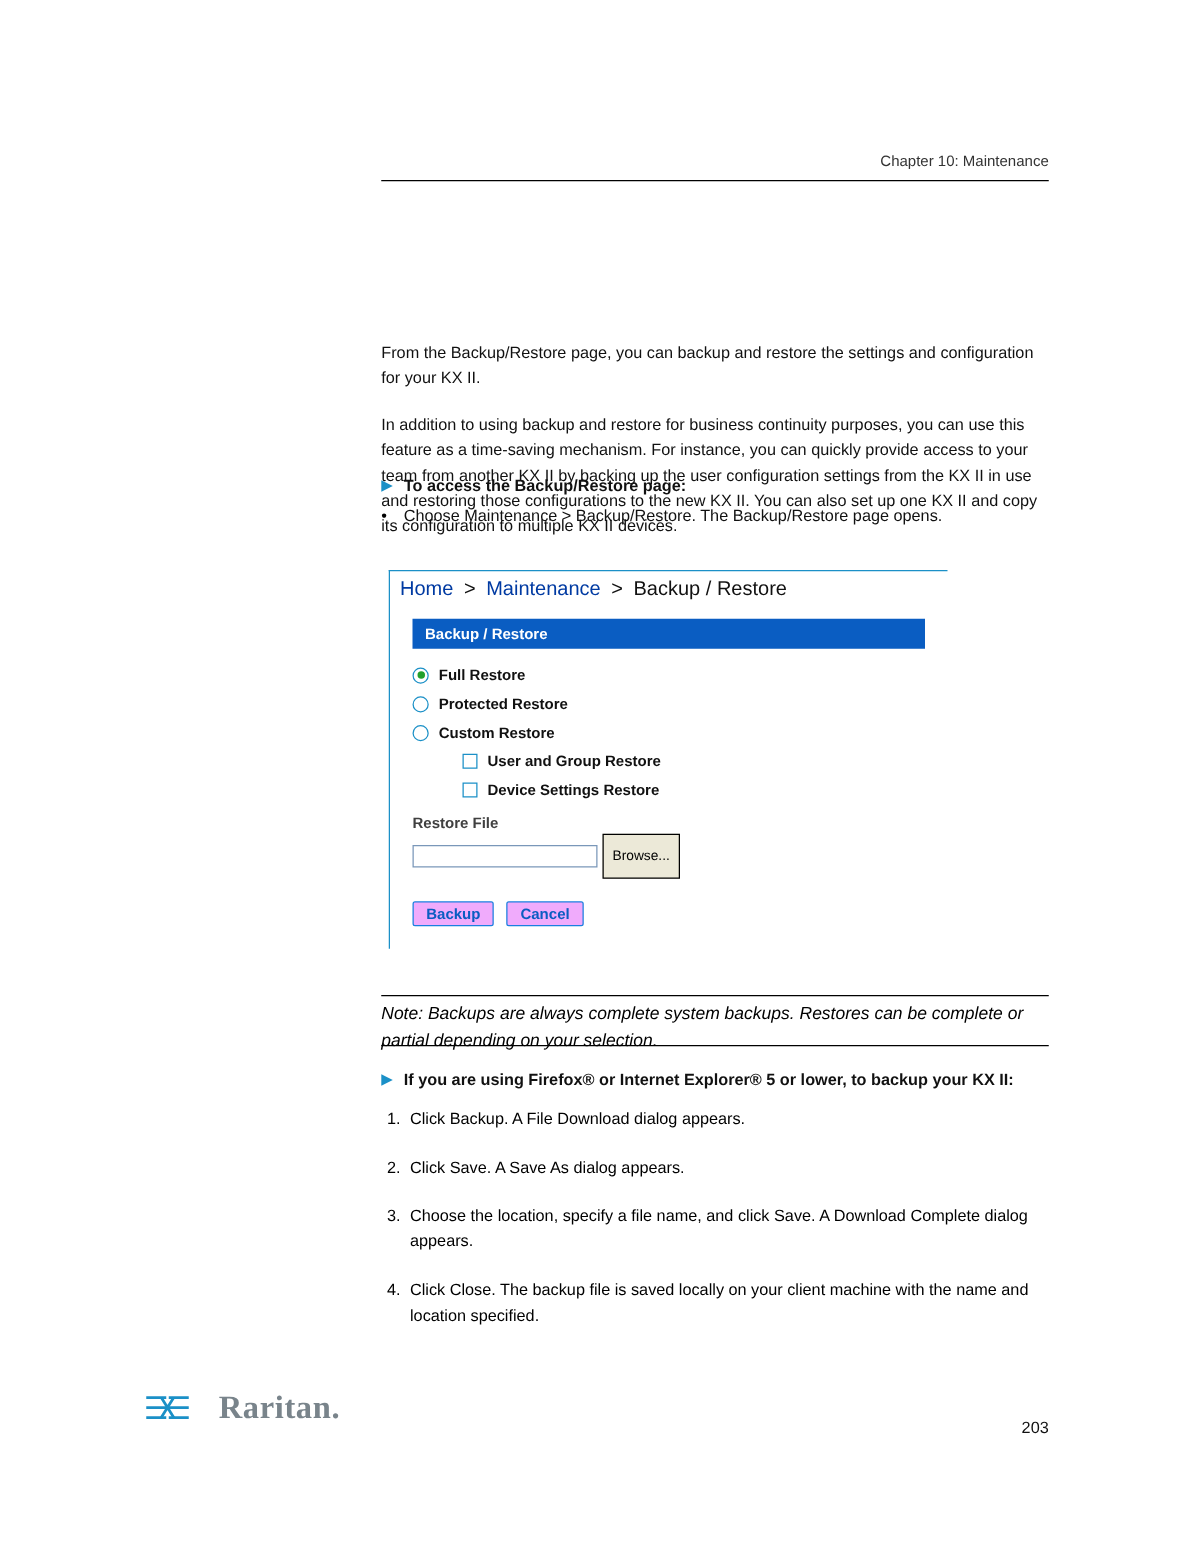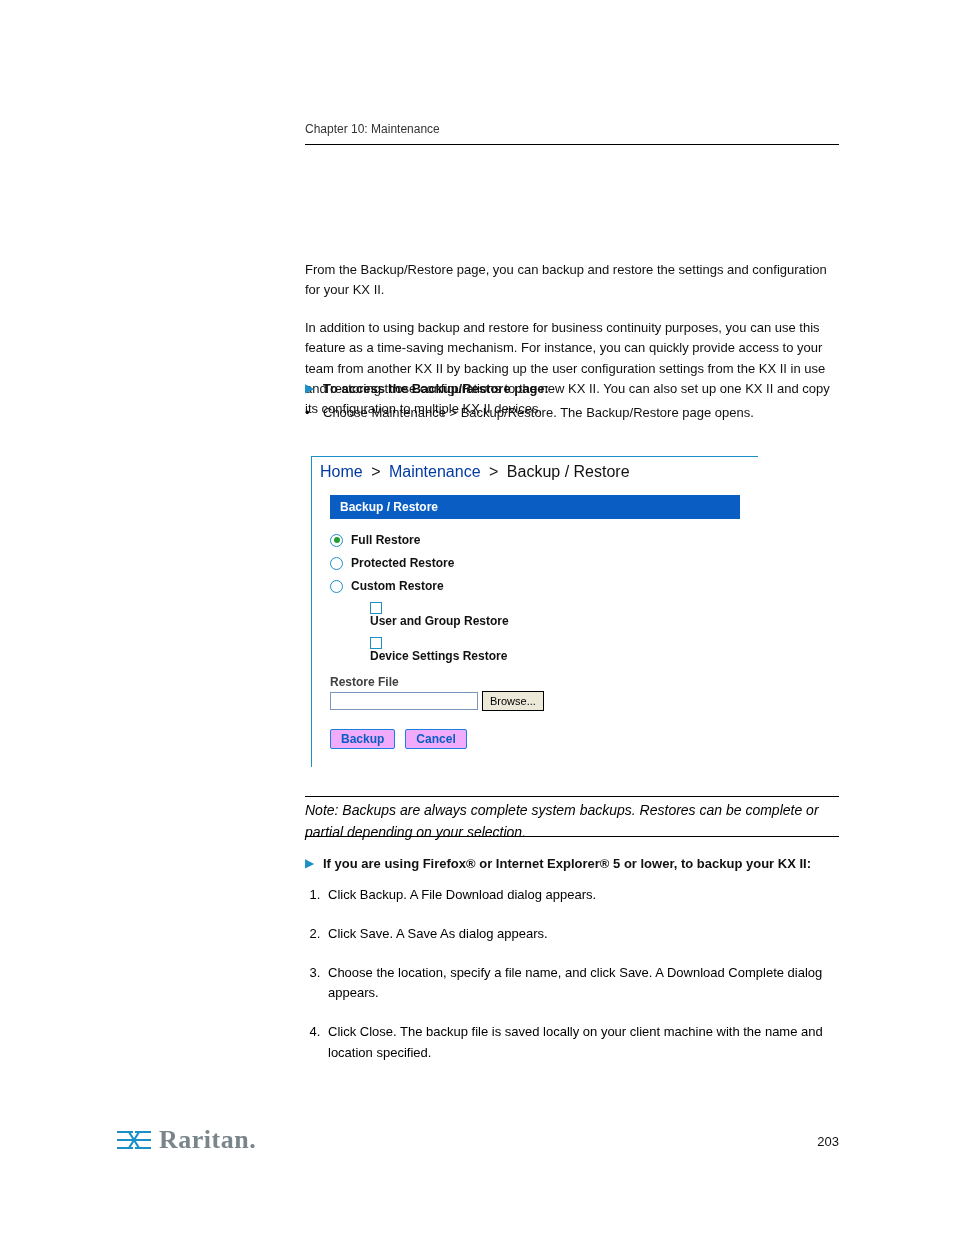--- a/index.html
+++ b/index.html
@@ -18,33 +18,33 @@
   }
   .header-area {
     position: absolute;
     left: 305px;
     right: 115px;
     top: 122px;
   }
   .chapter-line {
     font-size: 12px;
     color: #333;
-    text-align: left;
+    text-align: right;
     margin-bottom: 8px;
   }
   .hr {
     border: none;
     border-top: 1px solid #000;
     margin: 0;
   }
   .body-text {
     position: absolute;
     left: 305px;
     right: 115px;
-    top: 260px;
+    top: 272px;
     font-size: 13px;
     line-height: 1.55;
     color: #111;
   }
   .body-text p {
     margin: 0 0 18px 0;
   }
   .instr-block {
     position: absolute;
     left: 305px;
@@ -136,22 +136,22 @@
     background: #22a02d;
     border-radius: 50%;
   }
   .opt-label {
     font-size: 12px;
     font-weight: bold;
     color: #111;
   }
   .sub-row {
     display: flex;
+    align-items: center;
     margin: 0 0 9px 40px;
-    flex-direction: column;
   }
   .chk {
     width: 12px; height: 12px;
     border: 1.5px solid #1b90c7;
     margin-right: 8px;
     flex: 0 0 12px;
     box-sizing: border-box;
     background: #fff;
   }
   .field-label {
@@ -166,21 +166,21 @@
     margin: 0 18px 18px 18px;
   }
   .file-input {
     width: 148px;
     height: 18px;
     border: 1px solid #7a97b9;
     background: #fff;
     box-sizing: border-box;
   }
   .browse-btn {
-    height: 20px;
+    height: 36px;
     border: 1px solid #000;
     background: #ece9d8;
     font-family: Tahoma, Arial, sans-serif;
     font-size: 11px;
     padding: 0 7px;
     margin-left: 4px;
     color: #000;
     display: inline-flex;
     align-items: center;
     box-sizing: border-box;
@@ -247,24 +247,24 @@
   }
   .num-list li {
     margin-bottom: 18px;
     padding-left: 4px;
   }
 
   
   .logo-wrap {
     position: absolute;
     left: 115px;
-    bottom: 80px;
-    display: flex;
-    align-items: center;
-    gap: 6px;
+    bottom: 94px;
+    display: flex;
+    align-items: center;
+    gap: 22px;
   }
   .logo-mark svg { display: block; }
   .logo-text {
     font-family: Georgia, 'Times New Roman', serif;
     font-size: 26px;
     font-weight: bold;
     color: #79848b;
     letter-spacing: 0.5px;
   }
   .page-num {

